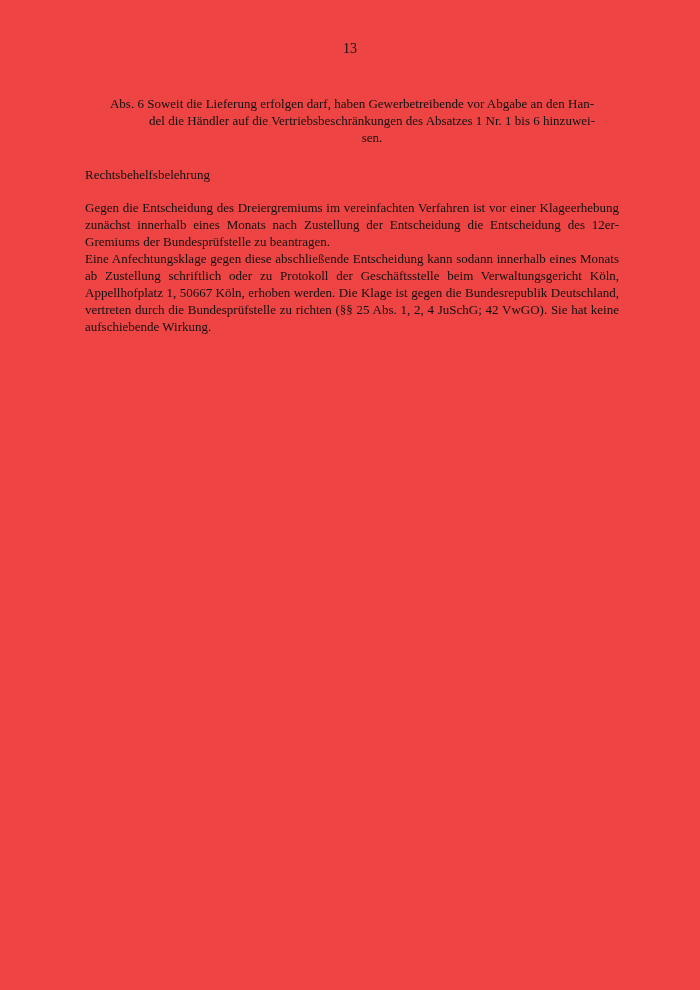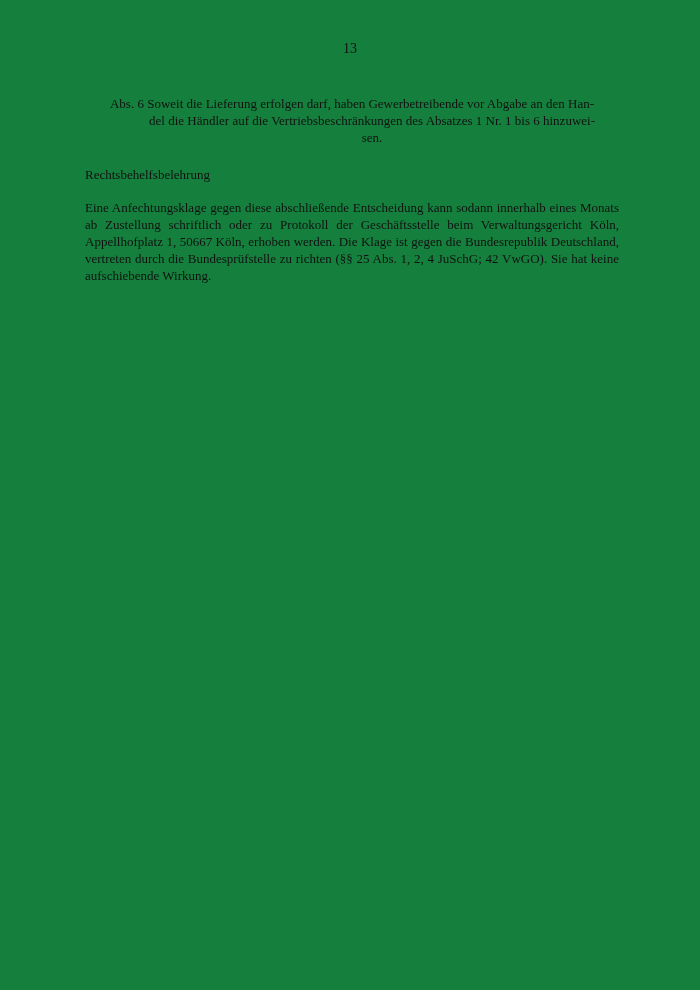--- a/index.html
+++ b/index.html
@@ -4,21 +4,21 @@
 <style>
   html, body {
     margin: 0;
     padding: 0;
     background: #ffffff;
   }
   .page {
     position: relative;
     width: 700px;
     height: 990px;
-    background: #15803d;
+    background: #ef4444;
     font-family: "Liberation Serif", "DejaVu Serif", serif;
     color: #111111;
     overflow: hidden;
     box-sizing: border-box;
   }
   .page-number {
     padding-top: 40px;
     text-align: center;
     font-size: 14px;
     line-height: 17px;
@@ -60,17 +60,18 @@
 
   <div class="content">
 
 
     <p class="hanging last">Abs. 6 Soweit die Lieferung erfolgen darf, haben Gewerbetreibende vor Abgabe an den Han-
 del die Händler auf die Vertriebsbeschränkungen des Absatzes 1 Nr. 1 bis 6 hinzuwei-
 sen.</p>
 
     <h2 class="heading">Rechtsbehelfsbelehrung</h2>
 
+    <p class="justified">Gegen die Entscheidung des Dreiergremiums im vereinfachten Verfahren ist vor einer Klageerhebung zunächst innerhalb eines Monats nach Zustellung der Entscheidung die Entscheidung des 12er-Gremiums der Bundesprüfstelle zu beantragen.</p>
 
     <p class="justified">Eine Anfechtungsklage gegen diese abschließende Entscheidung kann sodann innerhalb eines Monats ab Zustellung schriftlich oder zu Protokoll der Geschäftsstelle beim Verwaltungsgericht Köln, Appellhofplatz 1, 50667 Köln, erhoben werden. Die Klage ist gegen die Bundesrepublik Deutschland, vertreten durch die Bundesprüfstelle zu richten (§§ 25 Abs. 1, 2, 4 JuSchG; 42 VwGO). Sie hat keine aufschiebende Wirkung.</p>
 
   </div>
 </div>
 
 </body></html>

